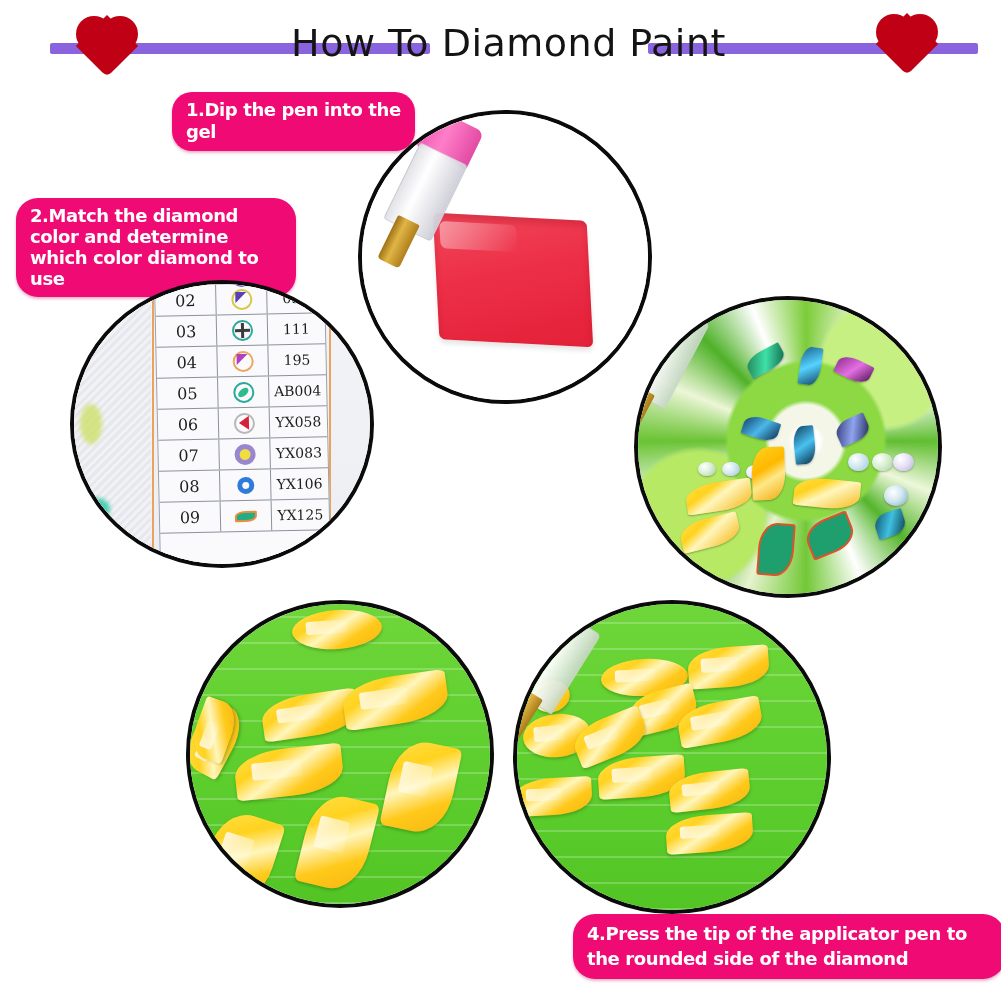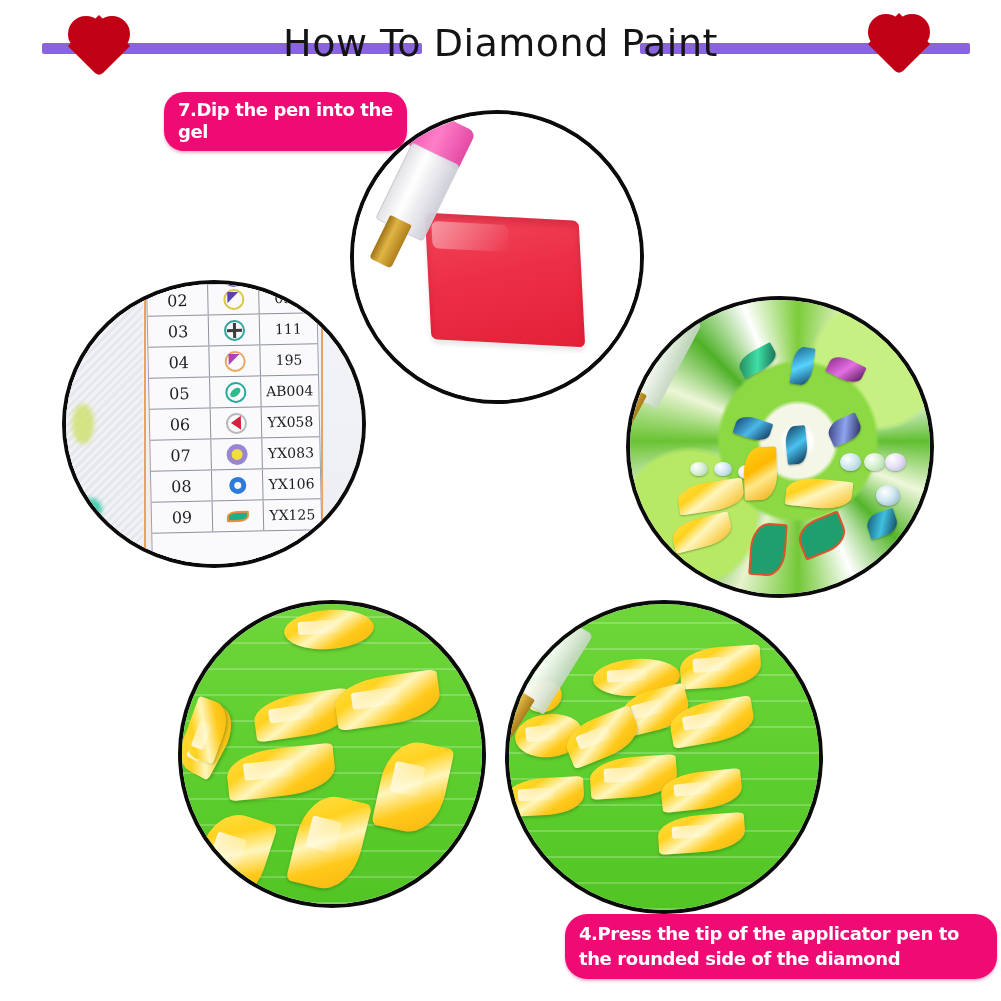--- a/index.html
+++ b/index.html
@@ -2,21 +2,21 @@
 <html><head>
 <meta charset="utf-8">
 <title>How To Diamond Paint</title>
 <style>
   html,body{margin:0;padding:0;background:#ffffff;}
   body{
     width:1001px;height:1001px;position:relative;overflow:hidden;
     font-family:"Liberation Sans","DejaVu Sans",sans-serif;
     -webkit-font-smoothing:antialiased;
   }
-  .stage{position:absolute;left:0;top:0;width:810px;height:1001px;}
+  .stage{position:absolute;left:8px;top:0;width:810px;height:1001px;}
 
   
   #header{position:absolute;left:0;top:0;width:1001px;height:90px;}
   .rule{position:absolute;top:43px;height:11px;background:#8a63de;border-radius:2px;}
   .rule.left{left:42px;width:380px;}
   .rule.right{left:640px;width:330px;}
   .heart{position:absolute;width:64px;height:60px;}
   .heart .lobe,.heart .tip{position:absolute;background:#c00014;}
   .heart .lobe{width:36px;height:36px;border-radius:50%;top:4px;}
   .heart .lobe.l{left:0;}
@@ -161,33 +161,34 @@
     </div>
     <div class="heart" id="heart-right" data-interactable="false">
       <span class="lobe l"></span>
         <span class="lobe r"></span>
         <span class="tip"></span>
     </div>
 
     <div id="page-title" data-interactable="false">How To Diamond Paint</div>
   </div>
 
-  <div class="label" id="label-1" data-interactable="false">7.Dip the pen into the gel</div>
+  <div class="label" id="label-1" data-interactable="false">1.Dip the pen into the gel</div>
 
   <div class="photo" id="photo-1" data-interactable="false">
     <div class="ph-inner" id="p1-bg">
       <div class="gelpad" data-interactable="false"></div>
       <div class="pen1" data-interactable="false">
         <span class="pen-cap" data-interactable="false"></span>
         <span class="pen-body" data-interactable="false"></span>
         <span class="pen-tip" data-interactable="false"></span>
       </div>
     </div>
   </div>
 
+  <div class="label" id="label-2" data-interactable="false">2.Match the diamond color and determine which color diamond to use</div>
 
   <div class="photo" id="photo-2" data-interactable="false">
     <div class="ph-inner" id="p2-bg">
       <div class="canvas-strip" data-interactable="false"></div>
       <div class="canvas-blob" id="blob-a" data-interactable="false"></div>
       <div class="canvas-blob" id="blob-b" data-interactable="false"></div>
       <div class="chart-edge" id="edge-l" data-interactable="false"></div>
       <div class="chart-edge" id="edge-r" data-interactable="false"></div>
       <div class="chart" id="chart-table" data-interactable="false">
           <div class="crow" data-interactable="false" style="height: 14px;">

